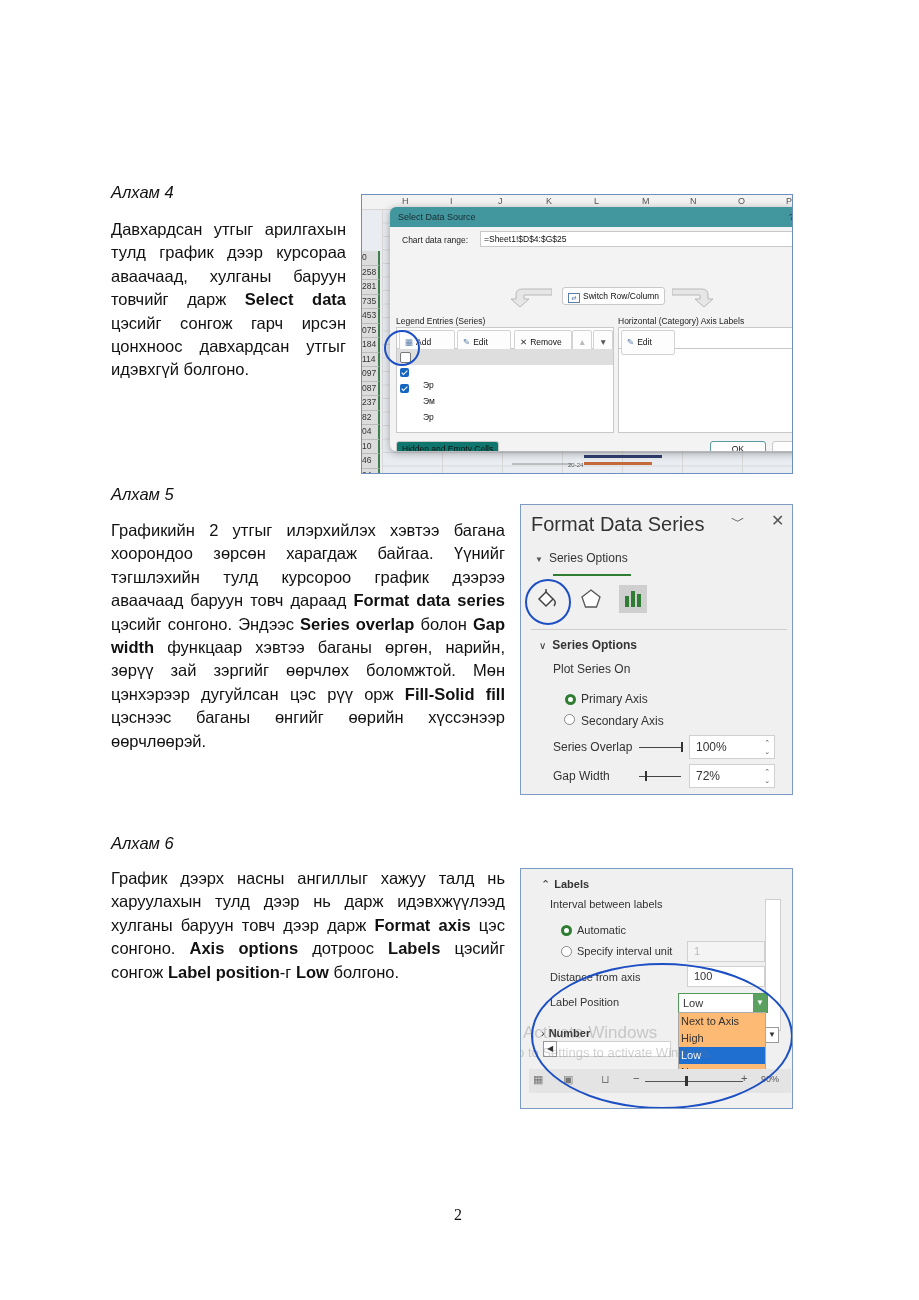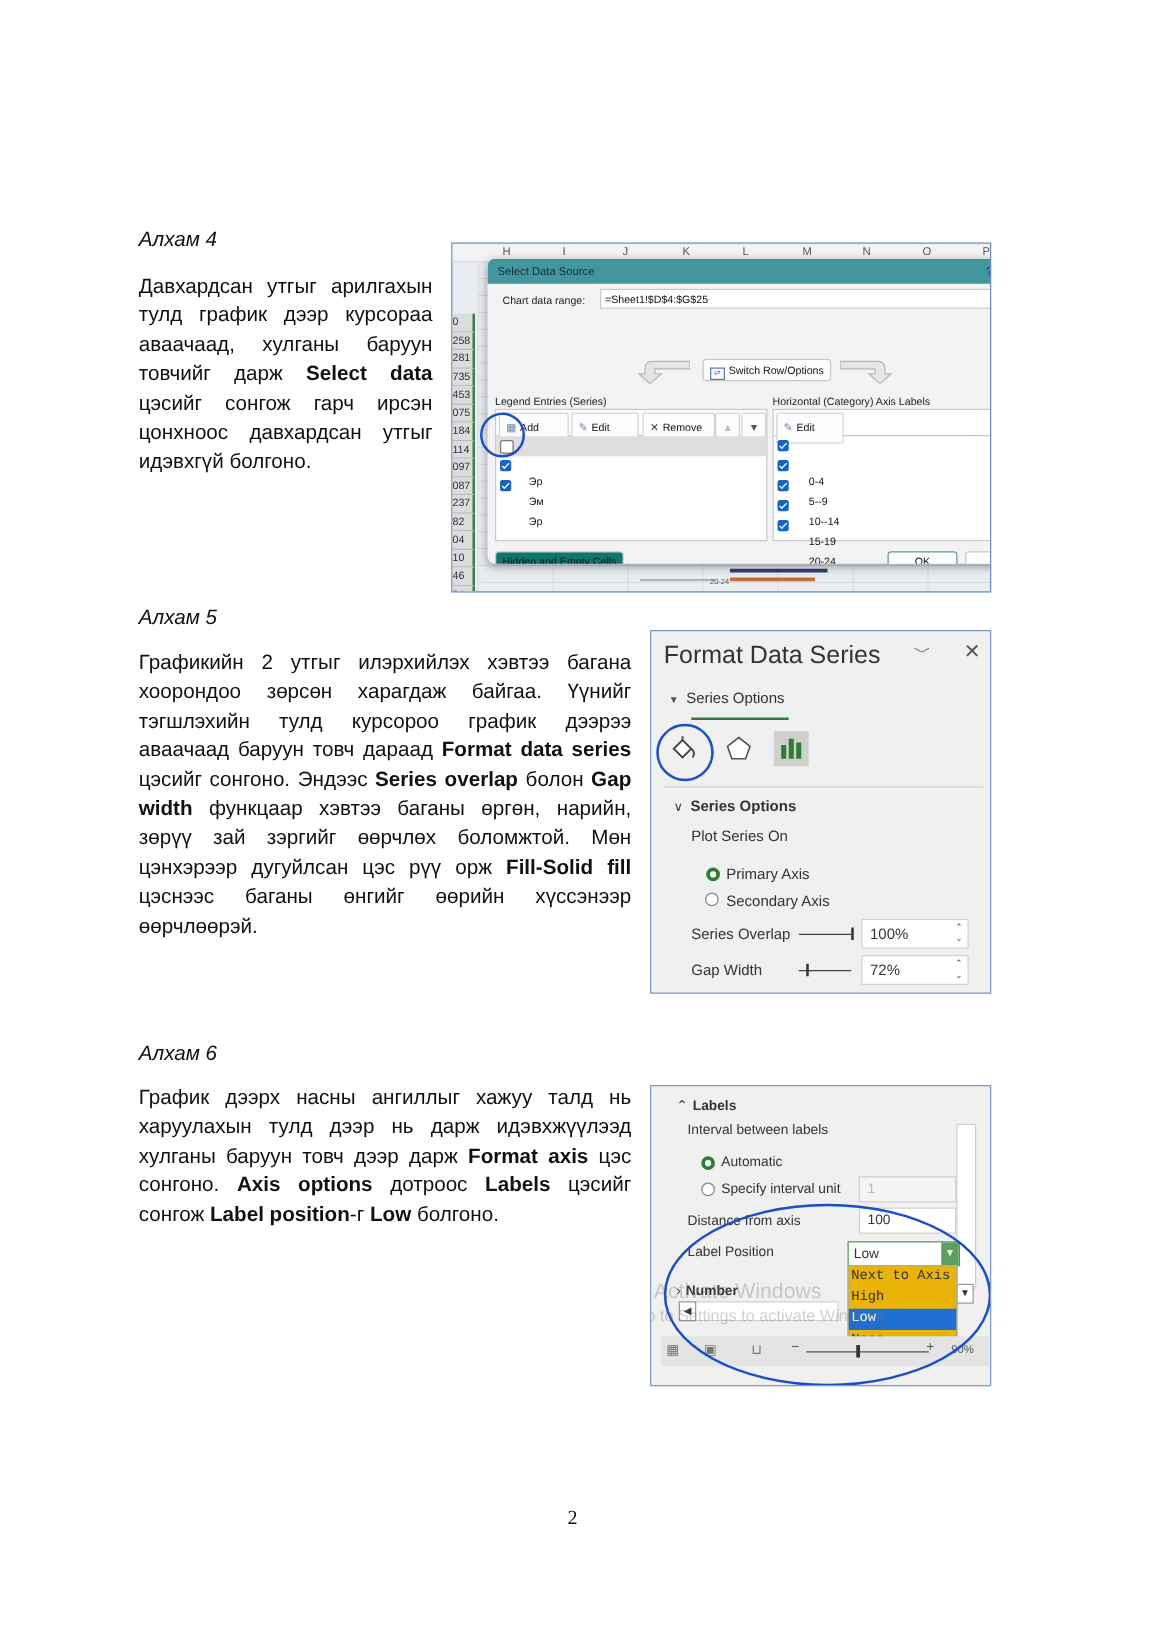--- a/index.html
+++ b/index.html
@@ -71,21 +71,21 @@
   .slider .thumb { position: absolute; top: 0; width: 2px; height: 10px; background: #333; }
 
   
   .shot3 { position: absolute; left: 520px; top: 868px; width: 271px; height: 239px; border: 1px solid #7e9bc4; background: #f0f0f0; overflow: hidden; }
   .s3-lbl { position: absolute; font-size: 11px; color: #333; white-space: nowrap; }
   .s3-input { position: absolute; background: #fff; border: 1px solid #d0d0d0; font-size: 11px; line-height: 19px; padding-left: 6px; height: 19px; color: #333; }
   .s3-input.disabled { background: #f4f4f4; color: #bbb; }
   .scrollbar-v { position: absolute; left: 244px; top: 30px; width: 14px; height: 130px; background: #fff; border: 1px solid #cfcfcf; }
   .dd { position: absolute; left: 157px; top: 124px; width: 84px; height: 18px; background: #fff; border: 1px solid #4e9a56; font-size: 11px; line-height: 18px; padding-left: 4px; color: #333; }
   .dd-btn { position: absolute; right: 0; top: 0; width: 14px; height: 18px; background: #5aa05f; color: #fff; font-size: 8px; text-align: center; line-height: 18px; }
-  .dd-list { position: absolute; left: 157px; top: 143px; width: 86px; background: #eab308; border: 1px solid #aaa; font-family: Liberation Mono, monospace; }
+  .dd-list { position: absolute; left: 157px; top: 143px; width: 86px; background: #fdba74; border: 1px solid #aaa; }
   .dd-opt { height: 17px; font-size: 11px; line-height: 17px; padding-left: 2px; color: #333; }
   .dd-opt.sel { background: #1f6fd0; color: #fff; }
   .watermark { position: absolute; font-size: 17px; color: rgba(120,120,120,0.35); white-space: nowrap; }
   .wm2 { font-size: 13px; }
   .statusbar { position: absolute; left: 8px; top: 200px; width: 262px; height: 24px; background: #e4e4e4; }
   .circle3 { position: absolute; left: 10px; top: 94px; width: 258px; height: 142px; border: 2.5px solid #1d4fc4; border-radius: 50%; }
 </style>
 </head>
 <body>
 
@@ -143,21 +143,21 @@
       <span>Select Data Source</span>
       <span class="dlg-help">?</span>
     </div>
     <div class="range-row">Chart data range:</div>
     <div class="range-input">=Sheet1!$D$4:$G$25</div>
 
     <svg class="arrow-l" viewBox="0 0 44 22">
       <path d="M44 4 H14 Q8 4 8 10 V14 H3 L12 22 L21 14 H16 V10 Q16 10 18 10 H44 Z" fill="#e6e6e6" stroke="#b8b8b8" stroke-width="1"></path>
     </svg>
     <div class="switch-btn">
-      <span class="ic">⇄</span><span>Switch Row/Options</span>
+      <span class="ic">⇄</span><span>Switch Row/Column</span>
     </div>
     <svg class="arrow-r" viewBox="0 0 44 22">
       <path d="M0 4 H30 Q36 4 36 10 V14 H41 L32 22 L23 14 H28 V10 Q28 10 26 10 H0 Z" fill="#e6e6e6" stroke="#b8b8b8" stroke-width="1"></path>
     </svg>
 
     <div class="pane-label" style="left:6px;">Legend Entries (Series)</div>
     <div class="pane-label" style="left:228px;">Horizontal (Category) Axis Labels</div>
 
     <div class="legend-box">
       <div class="tb">
@@ -180,42 +180,20 @@
             <div class="cb on"></div>
             <span class="li-text">Эр</span>
           </div>
         </div>
     </div>
 
     <div class="axis-box">
       <div class="tb">
         <div class="tbtn" style="left:2px; width:42px;"><span class="g">✎</span><span>Edit</span></div>
       </div>
-      <div id="axis-list">
-          <div class="list-item">
-            <div class="cb on"></div>
-            <span class="li-text">0-4</span>
-          </div>
-          <div class="list-item">
-            <div class="cb on"></div>
-            <span class="li-text">5--9</span>
-          </div>
-          <div class="list-item">
-            <div class="cb on"></div>
-            <span class="li-text">10--14</span>
-          </div>
-          <div class="list-item">
-            <div class="cb on"></div>
-            <span class="li-text">15-19</span>
-          </div>
-          <div class="list-item">
-            <div class="cb on"></div>
-            <span class="li-text">20-24</span>
-          </div>
-        </div>
     </div>
 
     <div class="hidden-btn">Hidden and Empty Cells</div>
     <div class="ok-btn">OK</div>
     <div class="cancel-stub"></div>
   </div>
   <div class="circle1"></div>
 </div>
 
 <div class="shot2">

